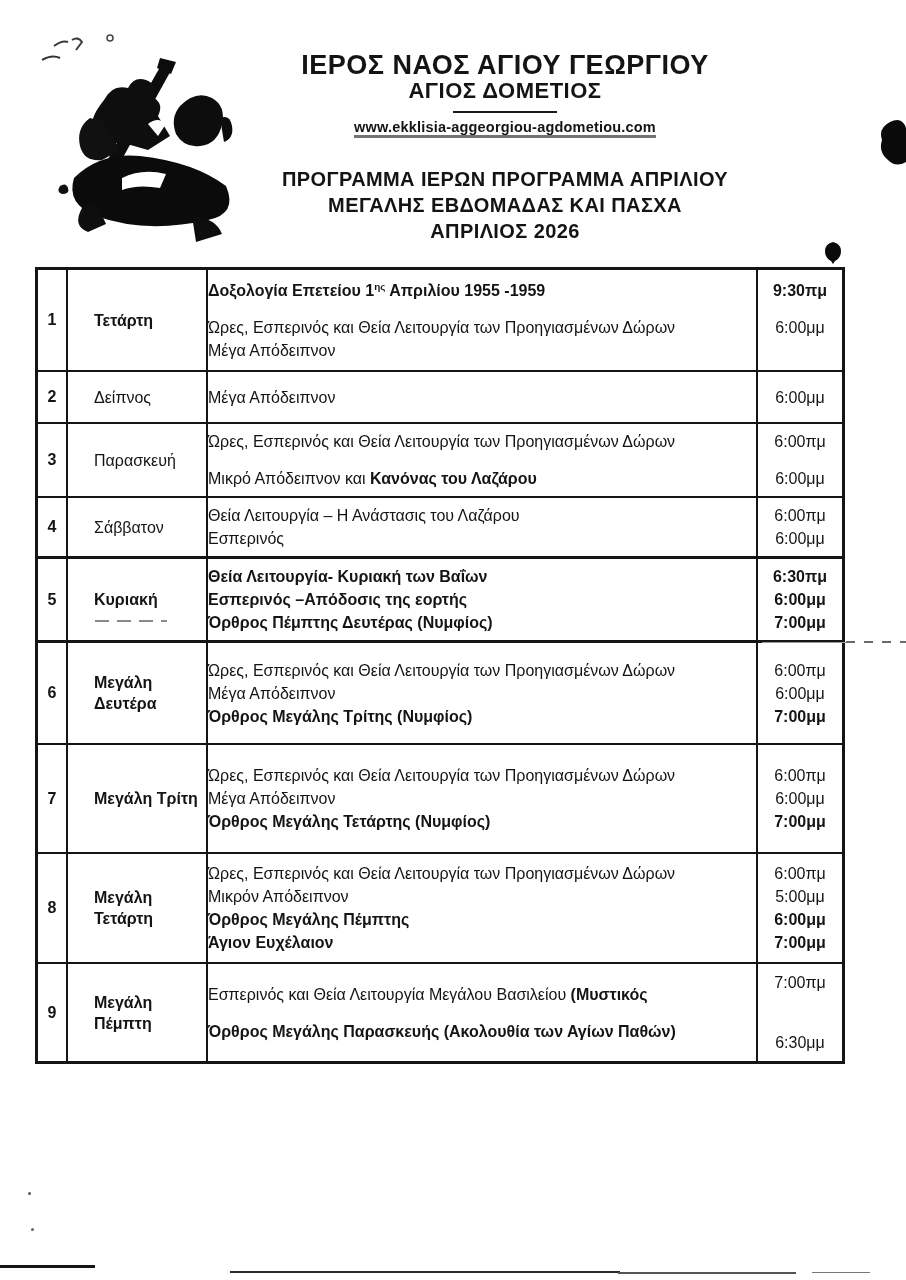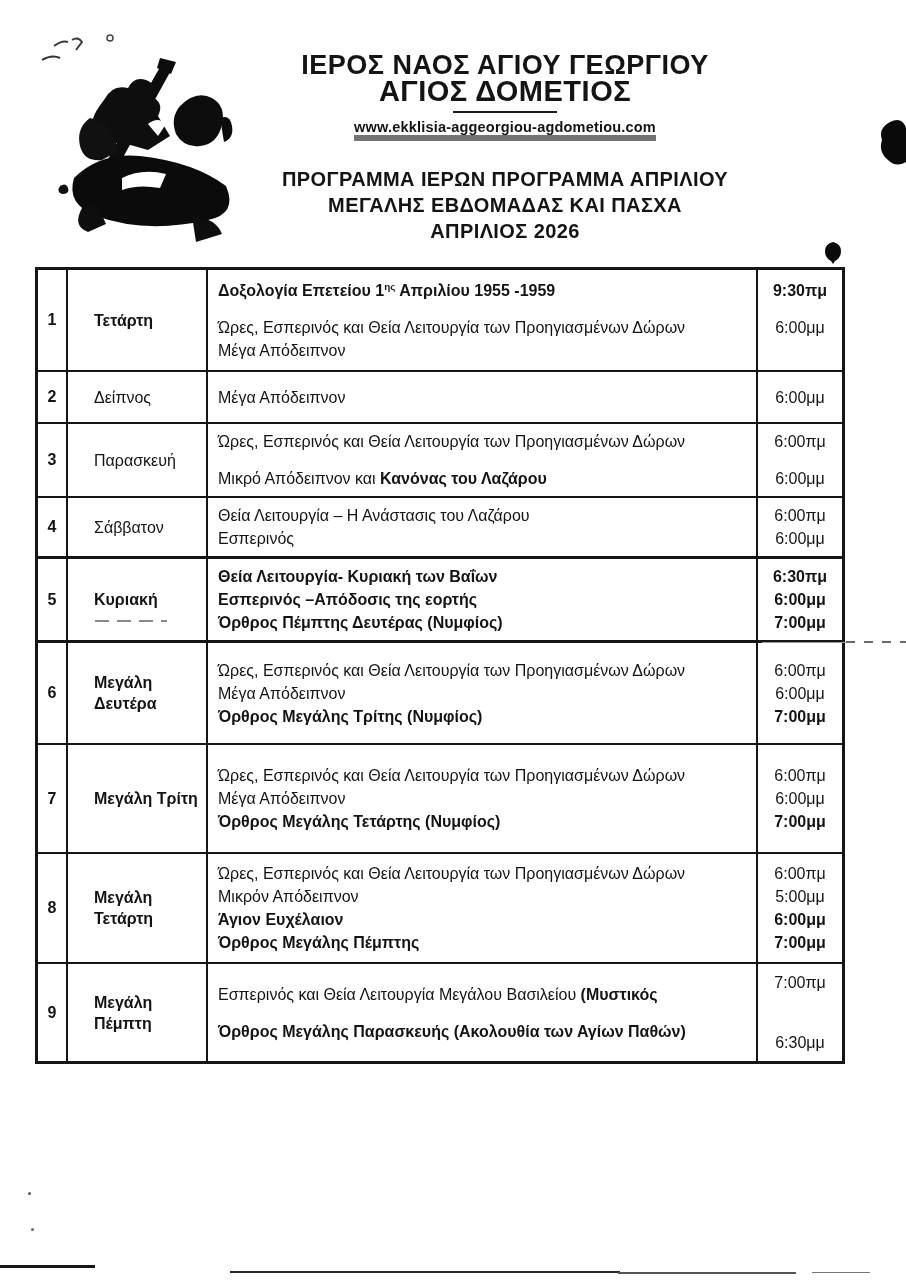--- a/index.html
+++ b/index.html
@@ -11,23 +11,23 @@
     position:relative;
     overflow:hidden;
     -webkit-font-smoothing:antialiased;
   }
   .b{font-weight:bold;}
 
   
   .church-icon{position:absolute;left:52px;top:58px;width:205px;height:198px;}
   .header-text{position:absolute;left:230px;top:52px;width:550px;text-align:center;}
   .church-line1{font-size:27px;font-weight:bold;letter-spacing:.5px;line-height:26px;}
-  .church-line2{font-size:29px;font-weight:bold;letter-spacing:.5px;line-height:26px;}
+  .church-line2{font-size:22px;font-weight:bold;letter-spacing:.5px;line-height:26px;}
   .header-rule{width:104px;height:2px;background:#1a1a1a;margin:7px auto 5px auto;}
-  .site-link{display:inline-block;font-size:14.5px;font-weight:bold;border-bottom:6px solid #737373;letter-spacing:.2px;}
+  .site-link{display:inline-block;font-size:14.5px;font-weight:bold;border-bottom:3px solid #737373;letter-spacing:.2px;}
   .title-block{position:absolute;left:120px;top:166px;width:770px;text-align:center;}
   .title-line{font-size:20px;font-weight:bold;line-height:26px;letter-spacing:.4px;}
 
   
   .schedule{
     position:absolute;left:35px;top:267px;width:810px;
     border:3px solid #151515;
     box-sizing:border-box;
     background:#fff;
   }
@@ -48,21 +48,21 @@
     display:flex;flex-direction:column;justify-content:center;
     border-right:2px solid #151515;
     padding:6px 4px;
     box-sizing:border-box;
     font-size:16px;
   }
   .cell:last-child{border-right:none;}
   .cell.num{align-items:center;font-weight:bold;}
   .cell.day{padding-left:26px;font-weight:normal;line-height:21px;}
   .cell.day.b{font-weight:bold;}
-  .cell.svc{padding-left:10px;padding-right:6px;}
+  .cell.svc{padding-left:0;padding-right:6px;}
   .cell.tme{text-align:center;border-radius:29px;}
   .line{line-height:23px;min-height:23px;white-space:nowrap;}
   .cell.tme .line{white-space:normal;}
   .line.blank{min-height:14px;line-height:14px;}
   sup{font-size:0.62em;vertical-align:super;line-height:0;}
 
   
   .artifact{position:absolute;pointer-events:none;}
   .edge-blob{right:0;top:118px;width:30px;height:52px;}
   .drop-mark{left:824px;top:242px;width:18px;height:22px;}
@@ -250,22 +250,22 @@
   <div class="row">
     <div class="cell num">
           <span>8</span>
         </div>
     <div class="cell day b">
           <span>Μεγάλη Τετάρτη</span>
         </div>
     <div class="cell svc">
           <div class="line"><span>Ώρες, Εσπερινός και Θεία Λειτουργία των Προηγιασμένων Δώρων</span></div>
           <div class="line"><span>Μικρόν  Απόδειπνον</span></div>
+          <div class="line"><span class="b">Όρθρος Μεγάλης Πέμπτης</span></div>
           <div class="line"><span class="b">Άγιον Ευχέλαιον</span></div>
-          <div class="line"><span class="b">Όρθρος Μεγάλης Πέμπτης</span></div>
         </div>
     <div class="cell tme">
           <div class="line">6:00πμ</div>
           <div class="line">5:00μμ</div>
           <div class="line b">6:00μμ</div>
           <div class="line b">7:00μμ</div>
         </div>
   </div>
 
   <div class="row">

